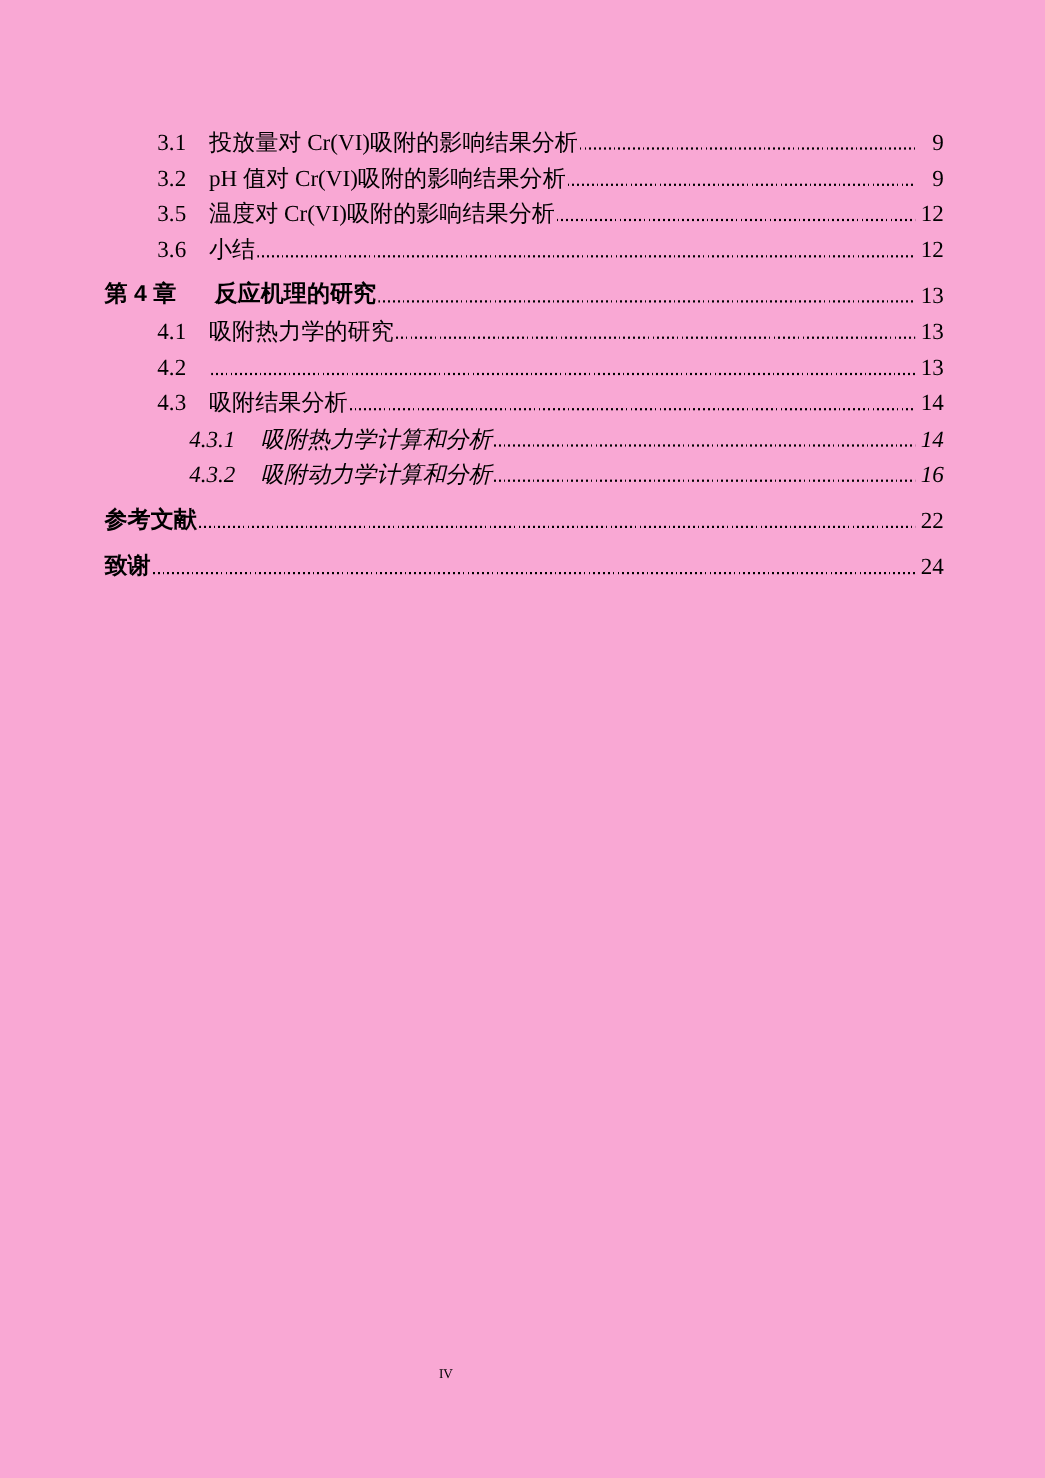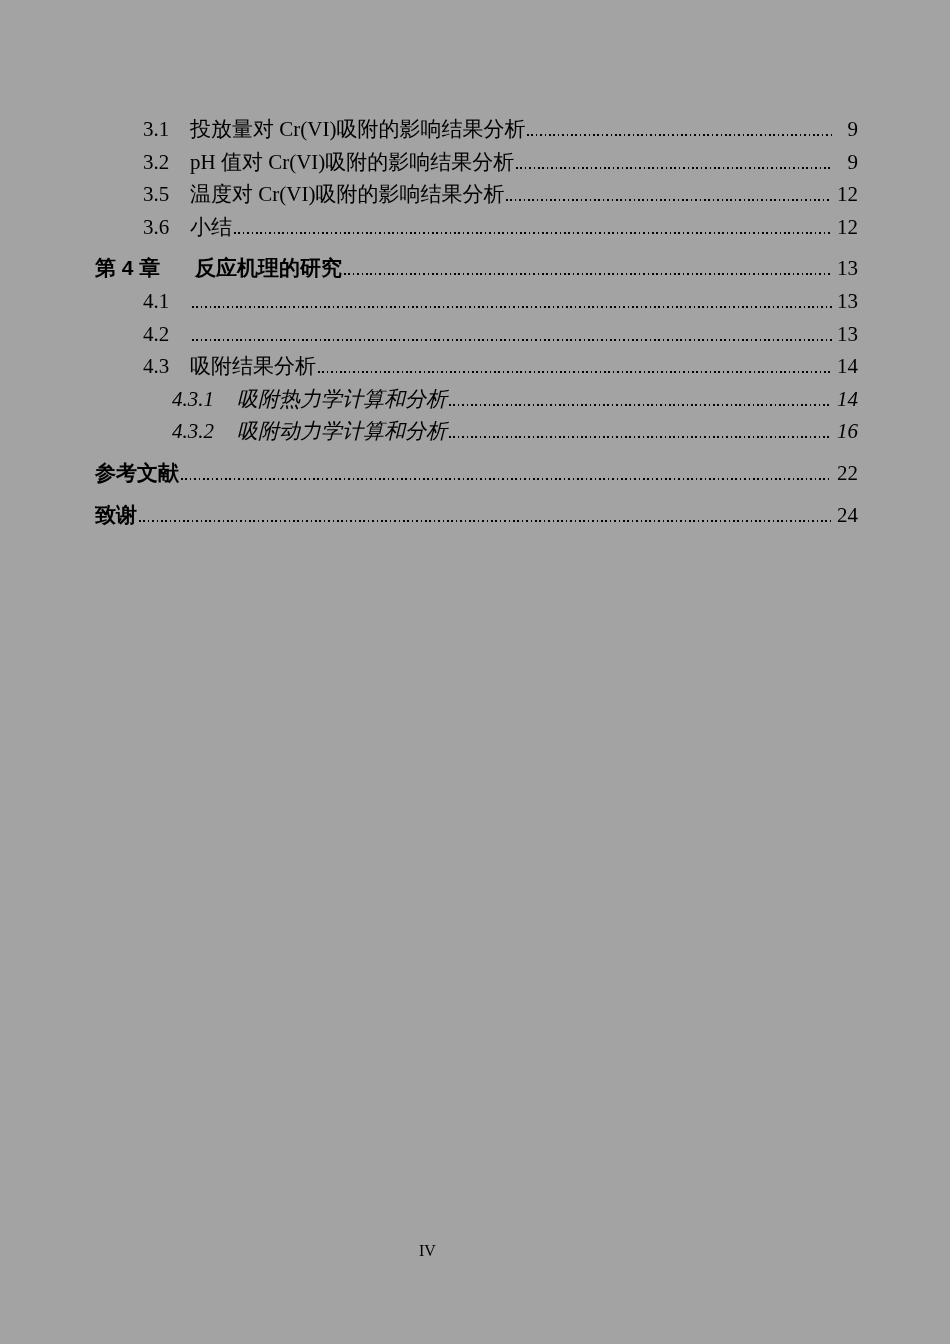--- a/index.html
+++ b/index.html
@@ -2,21 +2,21 @@
 <html><head>
 <meta charset="utf-8">
 <style>
   * { box-sizing: border-box; }
   html, body { margin: 0; padding: 0; background: #ffffff; }
 
   .page {
     position: relative;
     width: 950px;
     height: 1344px;
-    background: #a3a3a3;
+    background: #f9a8d4;
     color: #000000;
     overflow: hidden;
   }
 
   .toc {
     position: absolute;
     left: 95px;
     top: 113px;
     width: 763px; 
   }
@@ -70,23 +70,22 @@
     text-align: right;
     font-family: "Liberation Serif", serif;
     font-weight: 400;
   }
 
   .footer {
     position: absolute;
     left: 399px;
     top: 1242px;
     font-family: "Liberation Serif", serif;
-    font-size: 16px;
+    font-size: 12px;
     color: #000000;
-    margin-left: 20px;
   }
 </style>
 </head>
 <body>
 
 <div class="page">
   <div class="toc" id="toc">
       <div class="toc-row level-2">
     <span class="num">3.1</span>
     <span class="title">投放量对 Cr(VI)吸附的影响结果分析</span>
@@ -112,20 +111,21 @@
     <span class="pagenum">12</span>
   </div>
       <div class="toc-row level-1">
     <span class="num">第 4 章</span>
     <span class="title">反应机理的研究</span>
     <span class="dots"></span>
     <span class="pagenum">13</span>
   </div>
       <div class="toc-row level-2">
     <span class="num">4.1</span>
+    <span class="title">吸附热力学的研究</span>
     <span class="dots"></span>
     <span class="pagenum">13</span>
   </div>
       <div class="toc-row level-2">
     <span class="num">4.2</span>
     <span class="dots"></span>
     <span class="pagenum">13</span>
   </div>
       <div class="toc-row level-2">
     <span class="num">4.3</span>

